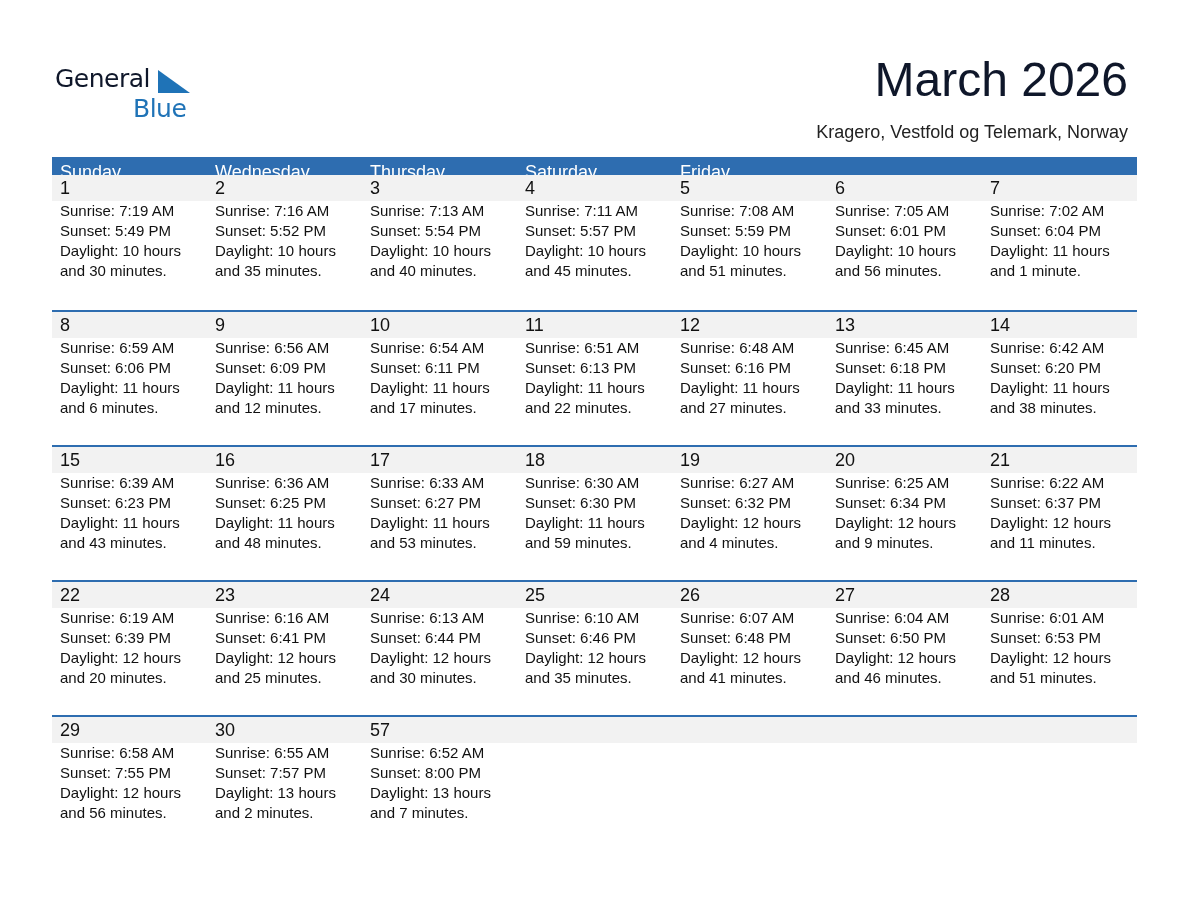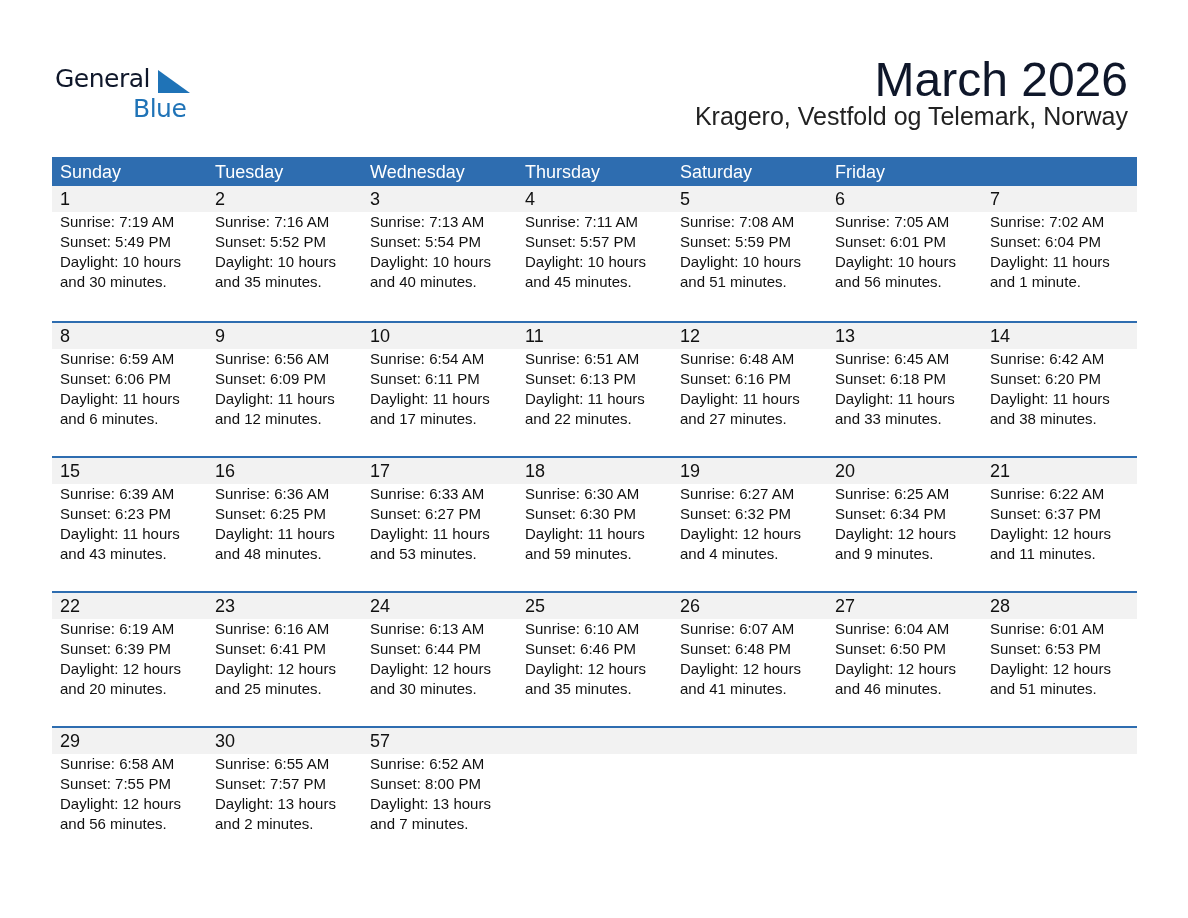--- a/index.html
+++ b/index.html
@@ -2,23 +2,23 @@
 <html><head>
 <meta charset="utf-8">
 <style>
   html, body { margin:0; padding:0; background:#ffffff; }
   body { width:1188px; height:918px; position:relative; font-family:"Liberation Sans", sans-serif; color:#111; overflow:hidden; }
   .logo { position:absolute; left:55px; top:64px; width:140px; height:56px; }
   .logo-general { position:absolute; left:0; top:0; font-family:"DejaVu Sans", sans-serif; font-size:25px; color:#0f172a; letter-spacing:-0.5px; line-height:30px; }
   .logo-blue { position:absolute; left:78px; top:30px; font-family:"DejaVu Sans", sans-serif; font-size:25px; color:#1f73b7; letter-spacing:-0.5px; line-height:30px; }
   .logo-tri { position:absolute; left:103px; top:6px; width:0; height:0; border-left:32px solid transparent; border-bottom:23px solid #1f73b7; transform:scaleX(-1); }
   .title { position:absolute; right:60px; top:56px; font-size:48px; line-height:48px; color:#0f172a; }
-  .subtitle { position:absolute; right:60px; top:100px; font-size:25px; line-height:32px; color:#222; }
+  .subtitle { position:absolute; right:60px; top:116px; font-size:18px; line-height:32px; color:#222; }
   .cal { position:absolute; left:52px; top:157px; width:1085px; }
-  .hdr { display:flex; background:#2e6db0; height:29px; }
+  .hdr { display:flex; background:#2e6db0; height:18px; }
   .hdr div { width:155px; color:#fff; font-size:18px; line-height:30px; padding-left:8px; box-sizing:border-box; }
   .week { position:relative; height:135px; }
   .week.sep { border-top:2px solid #2e6db0; height:133px; }
   .band { position:absolute; left:0; right:0; top:0; height:26px; background:#f2f2f2; }
   .week.sep .band { top:0; }
   .days { position:absolute; left:0; top:0; display:flex; width:1085px; }
   .day { width:155px; padding-left:8px; box-sizing:border-box; }
   .dnum { font-size:18px; line-height:26px; height:26px; color:#111; }
   .line { font-size:15px; line-height:20px; color:#111; white-space:nowrap; }
 </style>
@@ -30,21 +30,20 @@
   <span class="logo-tri"></span>
   <span class="logo-blue">Blue</span>
 </div>
 
 <div class="title">March 2026</div>
 <div class="subtitle">Kragero, Vestfold og Telemark, Norway</div>
 
 <div class="cal">
   <div class="hdr">
     <div>Sunday</div>
-    <div>Tuesday</div>
     <div>Wednesday</div>
     <div>Thursday</div>
     <div>Saturday</div>
     <div>Friday</div>
   </div>
   <div id="weeks">
       <div class="week">
         <div class="band"></div>
         <div class="days">
           <div class="day">

